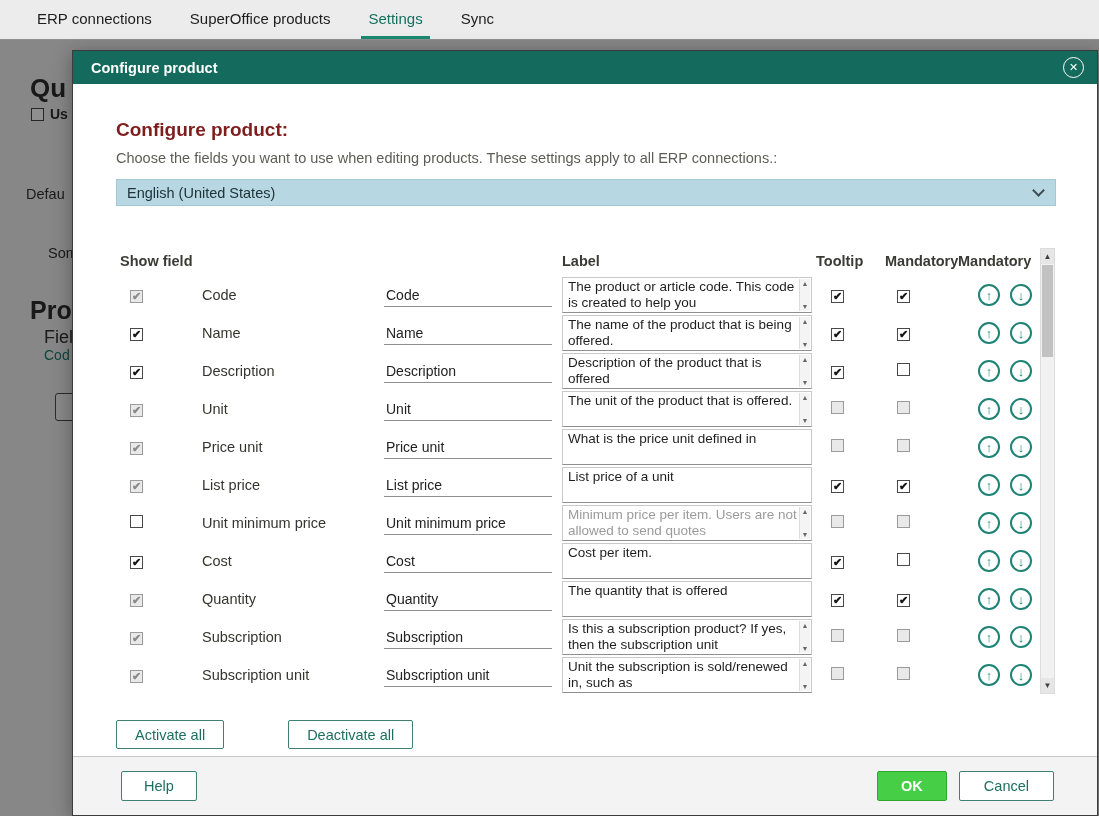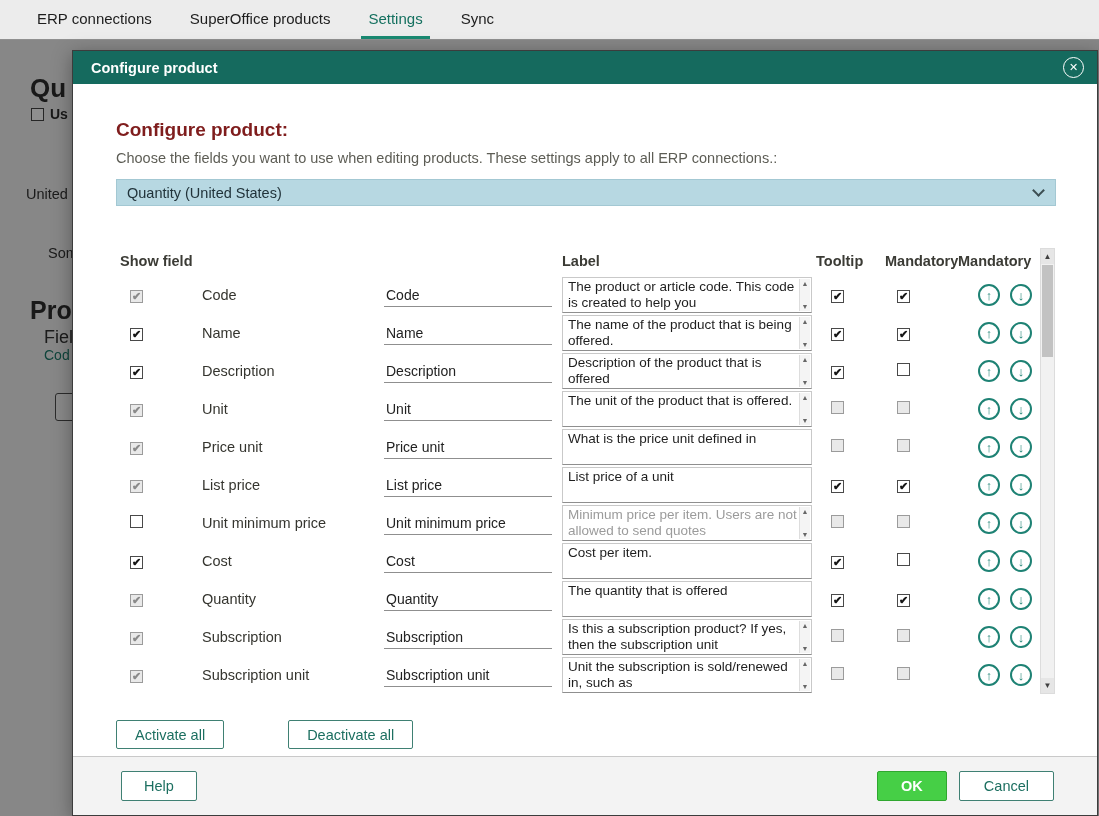--- a/index.html
+++ b/index.html
@@ -116,42 +116,42 @@
   <div class="tab active">Settings</div>
   <div class="tab">Sync</div>
 </div>
 
 <div class="bgpage">
   <div class="bg-h1">Qu</div>
   <div class="bg-chkrow">
     <span class="bg-chk"></span>
     <span>Us</span>
   </div>
-  <div class="bg-lbl1">United</div>
+  <div class="bg-lbl1">Defau</div>
   <div class="bg-lbl2">Some</div>
   <div class="bg-h2">Pro</div>
   <div class="bg-lbl3">Fiel</div>
   <div class="bg-link">Cod</div>
   <div class="bg-btn"></div>
 </div>
 
 <div class="overlay"></div>
 
 <div class="modal">
   <div class="titlebar">
     <span class="ttl">Configure product</span>
     <span class="closebtn">✕</span>
   </div>
 
   <div class="mbody">
     <div class="mheading">Configure product:</div>
     <div class="mdesc">Choose the fields you want to use when editing products. These settings apply to all ERP connections.:</div>
 
     <div class="selectbox">
-      <span>Quantity (United States)</span>
+      <span>English (United States)</span>
       <span class="chev"></span>
     </div>
 
     <div class="tablewrap">
       <div class="thead">
         <div class="th-show">Show field</div>
         <div></div>
         <div>Label</div>
         <div class="th-tip">Tooltip</div>
         <div class="th-ed">Mandatory</div>

